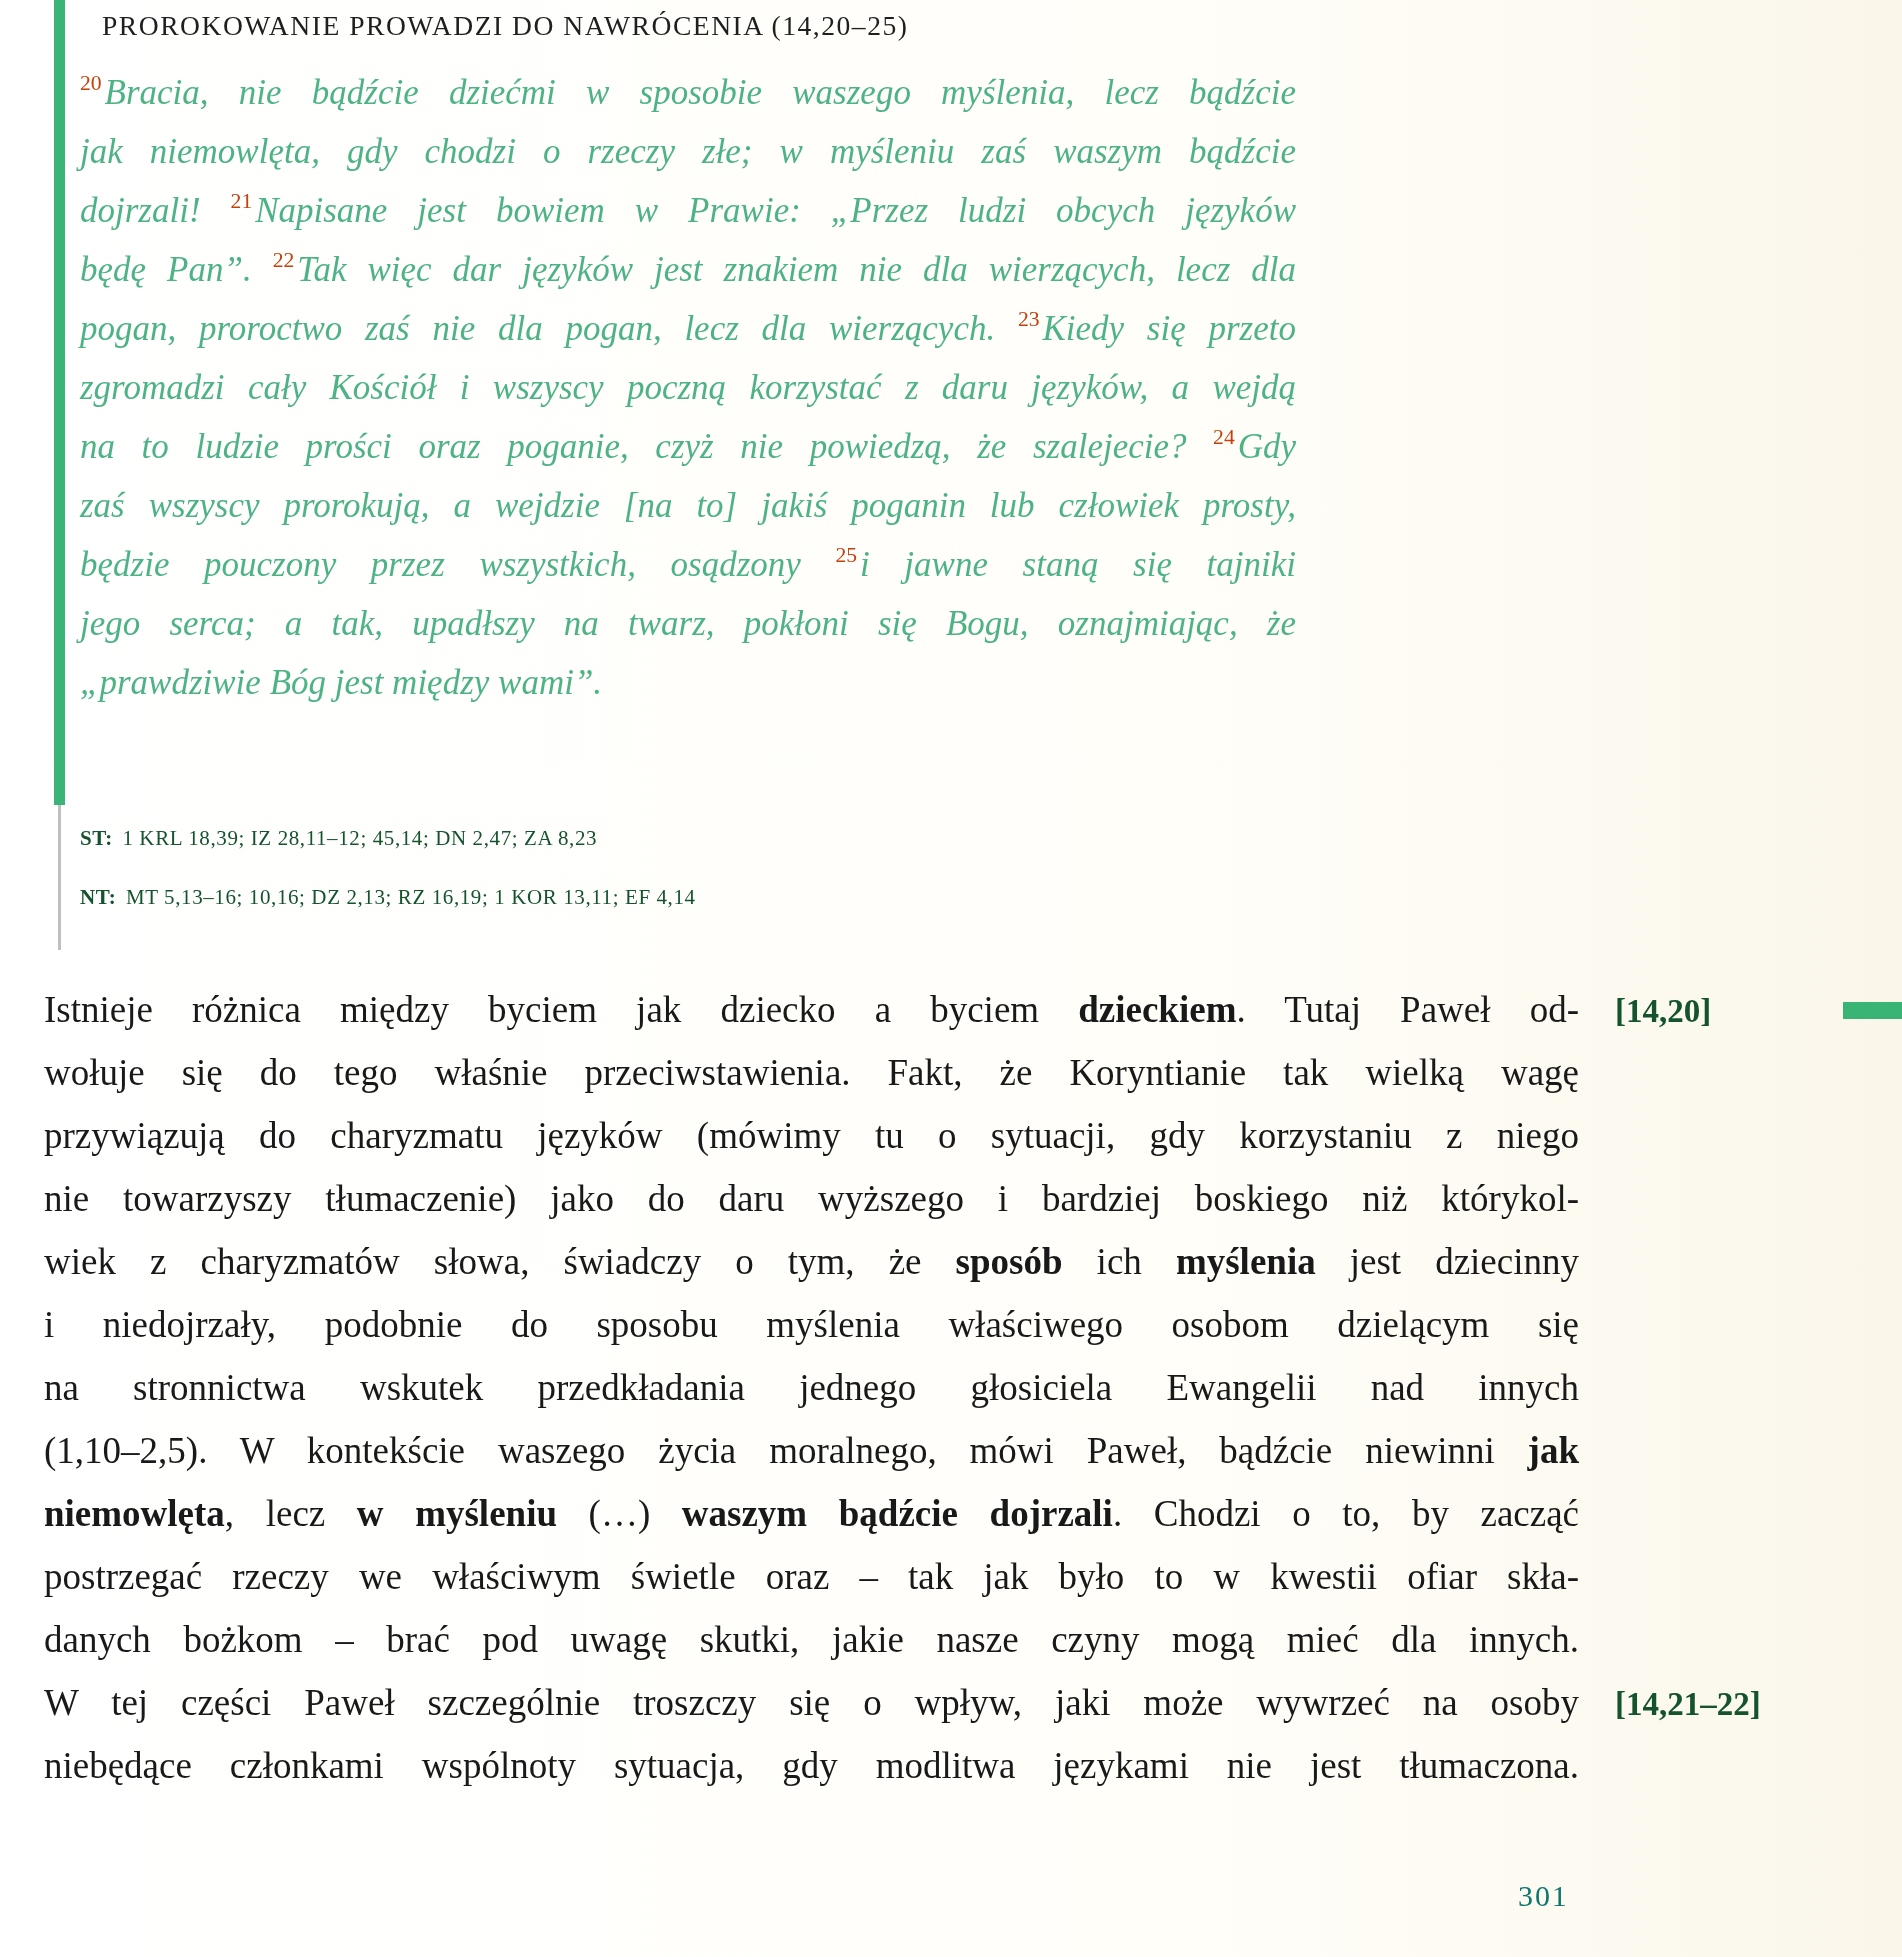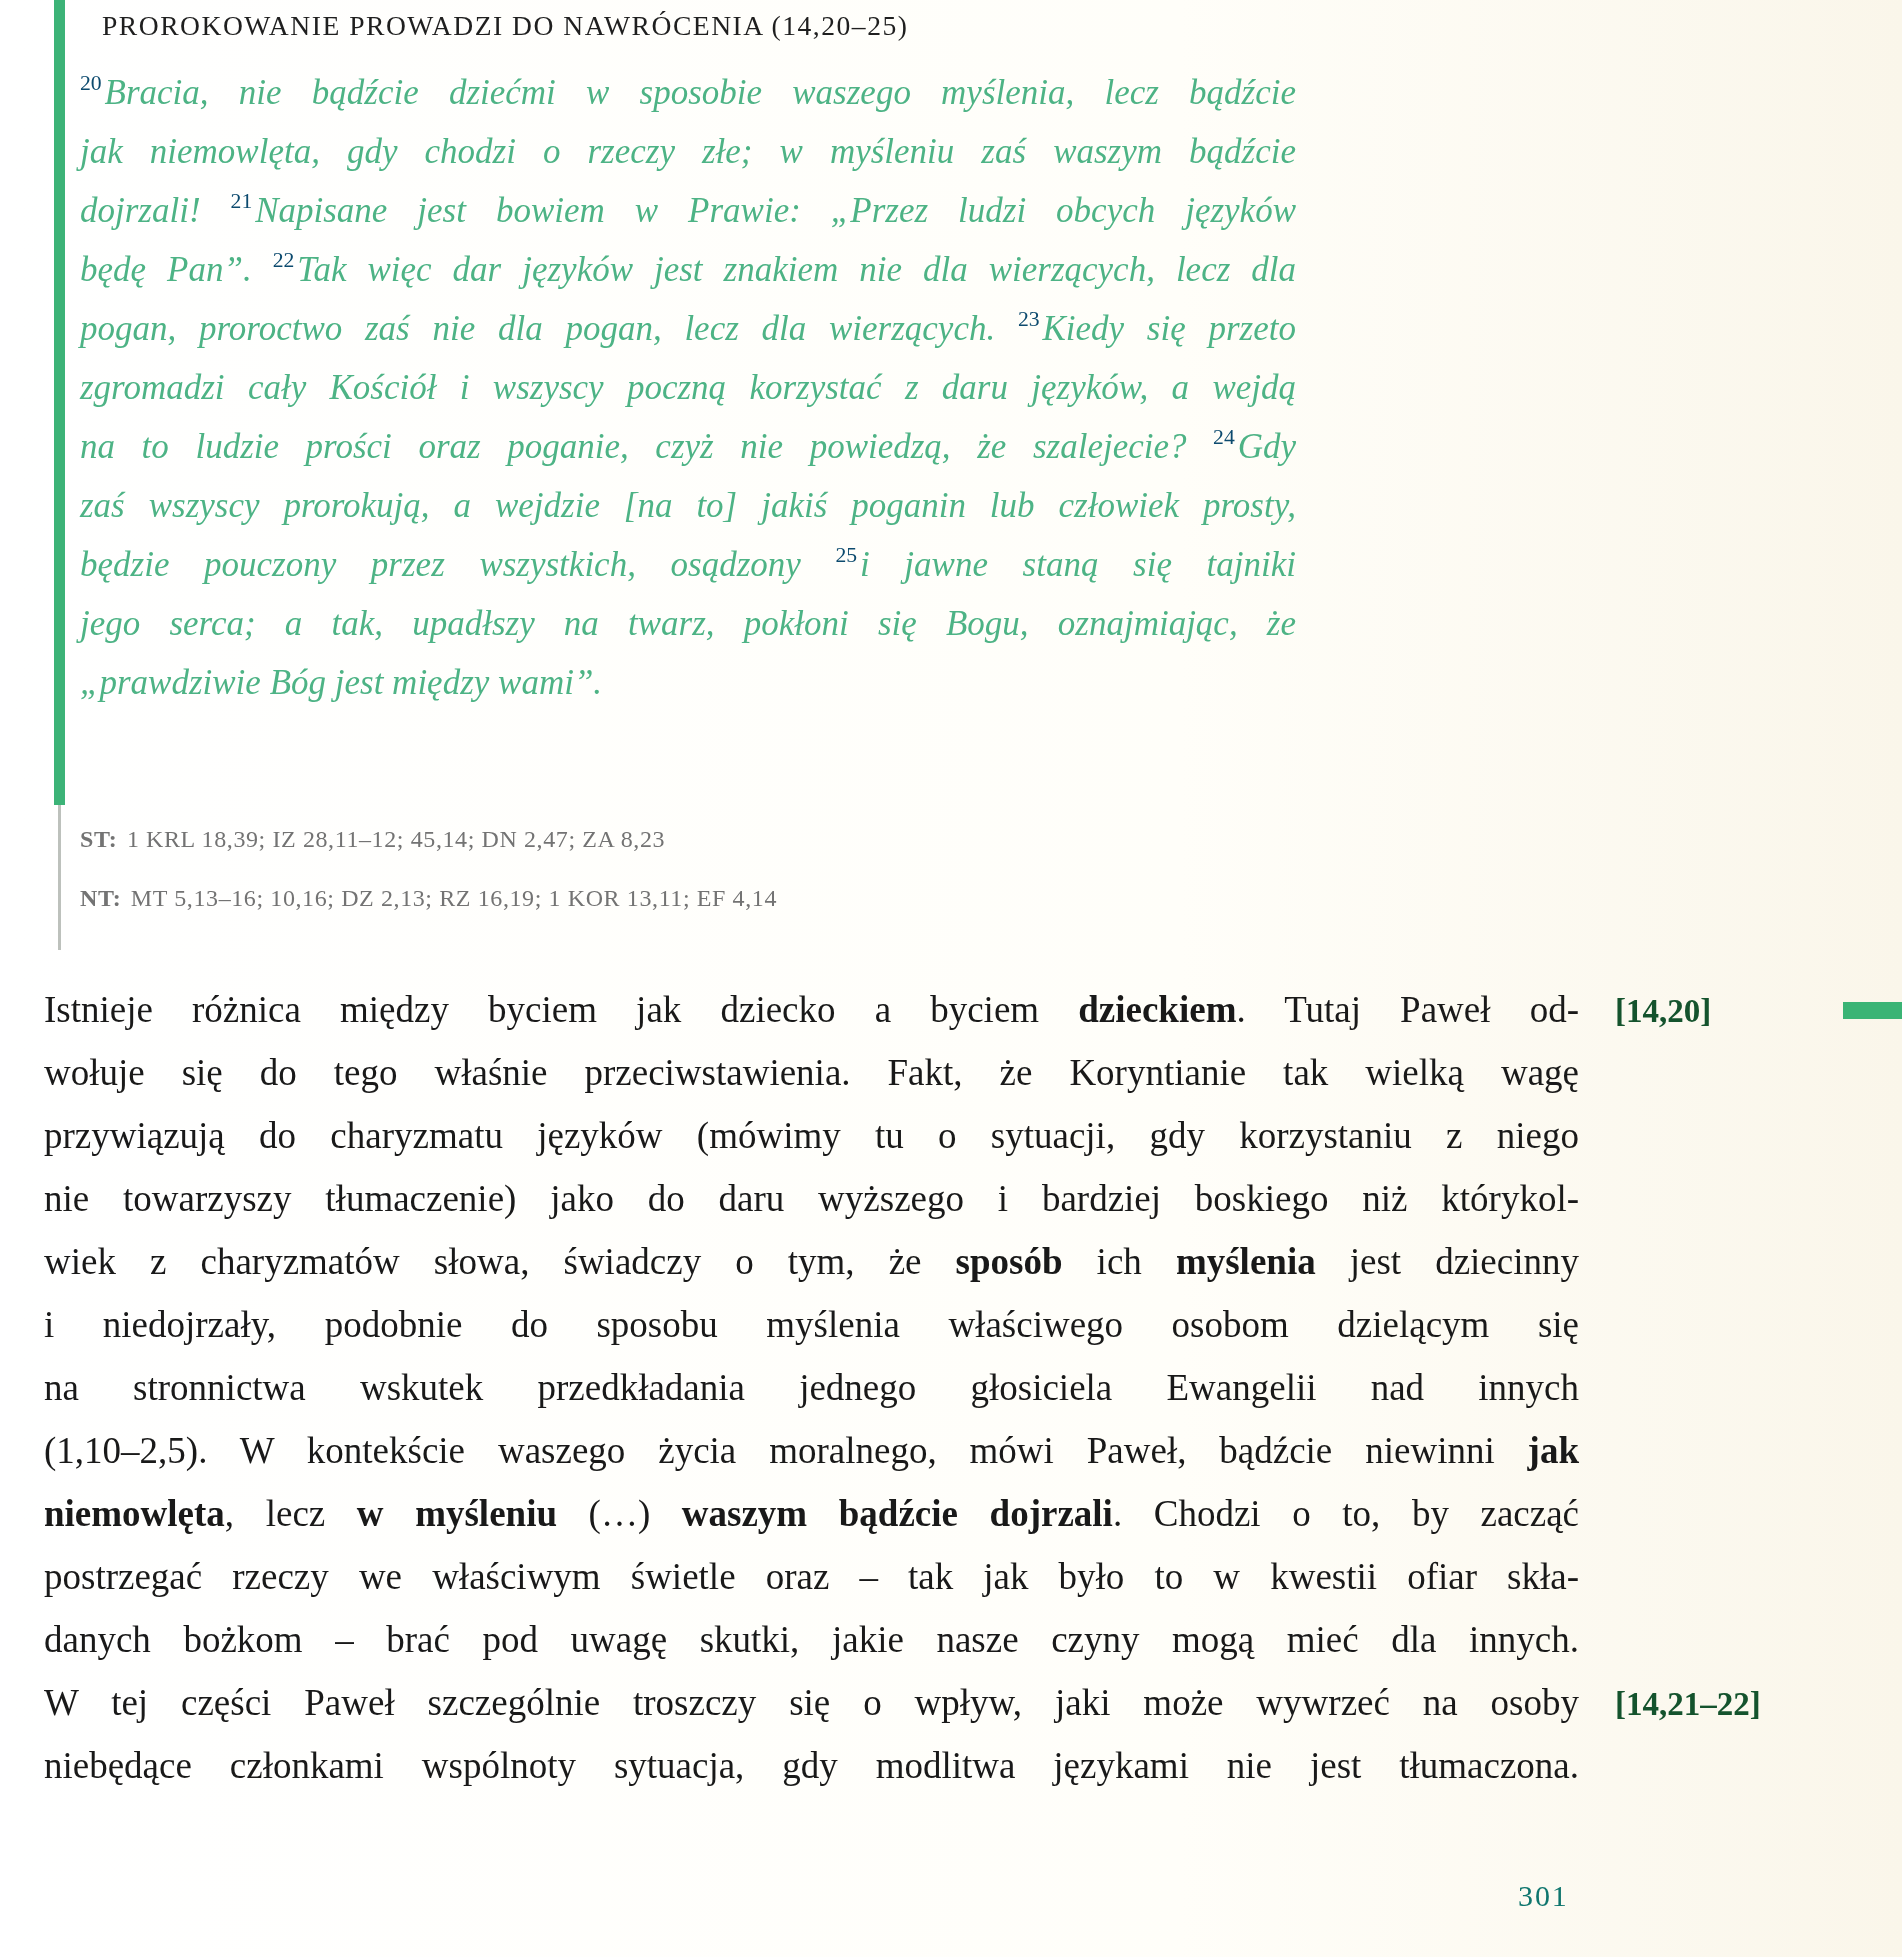--- a/index.html
+++ b/index.html
@@ -34,26 +34,26 @@
     width: 1216px;
     font-style: italic;
     font-size: 35px; line-height: 59px;
     color: #4db385;
   }
   .scripture .line { text-align: justify; text-align-last: justify; }
   .scripture .line:last-child { text-align-last: left; }
   .scripture sup {
     font-style: normal; font-size: 0.62em;
     line-height: 0; position: relative; top: -1px;
-    margin-right: 2.9px; color: #0c4a6e;
+    margin-right: 2.9px; color: #c2410c;
   }
 
   .refs {
     position: absolute; left: 80px; top: 826px;
-    font-size: 24px; letter-spacing: 0.6px; color: #737373;
+    font-size: 21px; letter-spacing: 0.6px; color: #14532d;
   }
   .refs .ref-line { height: 59px; white-space: nowrap; }
   .refs .ref-label { font-weight: bold; margin-right: 9.5px; }
 
   .commentary {
     position: absolute; left: 44px; top: 978px;
     width: 1535px;
     font-size: 37px; line-height: 63px;
     color: #191919;
   }

